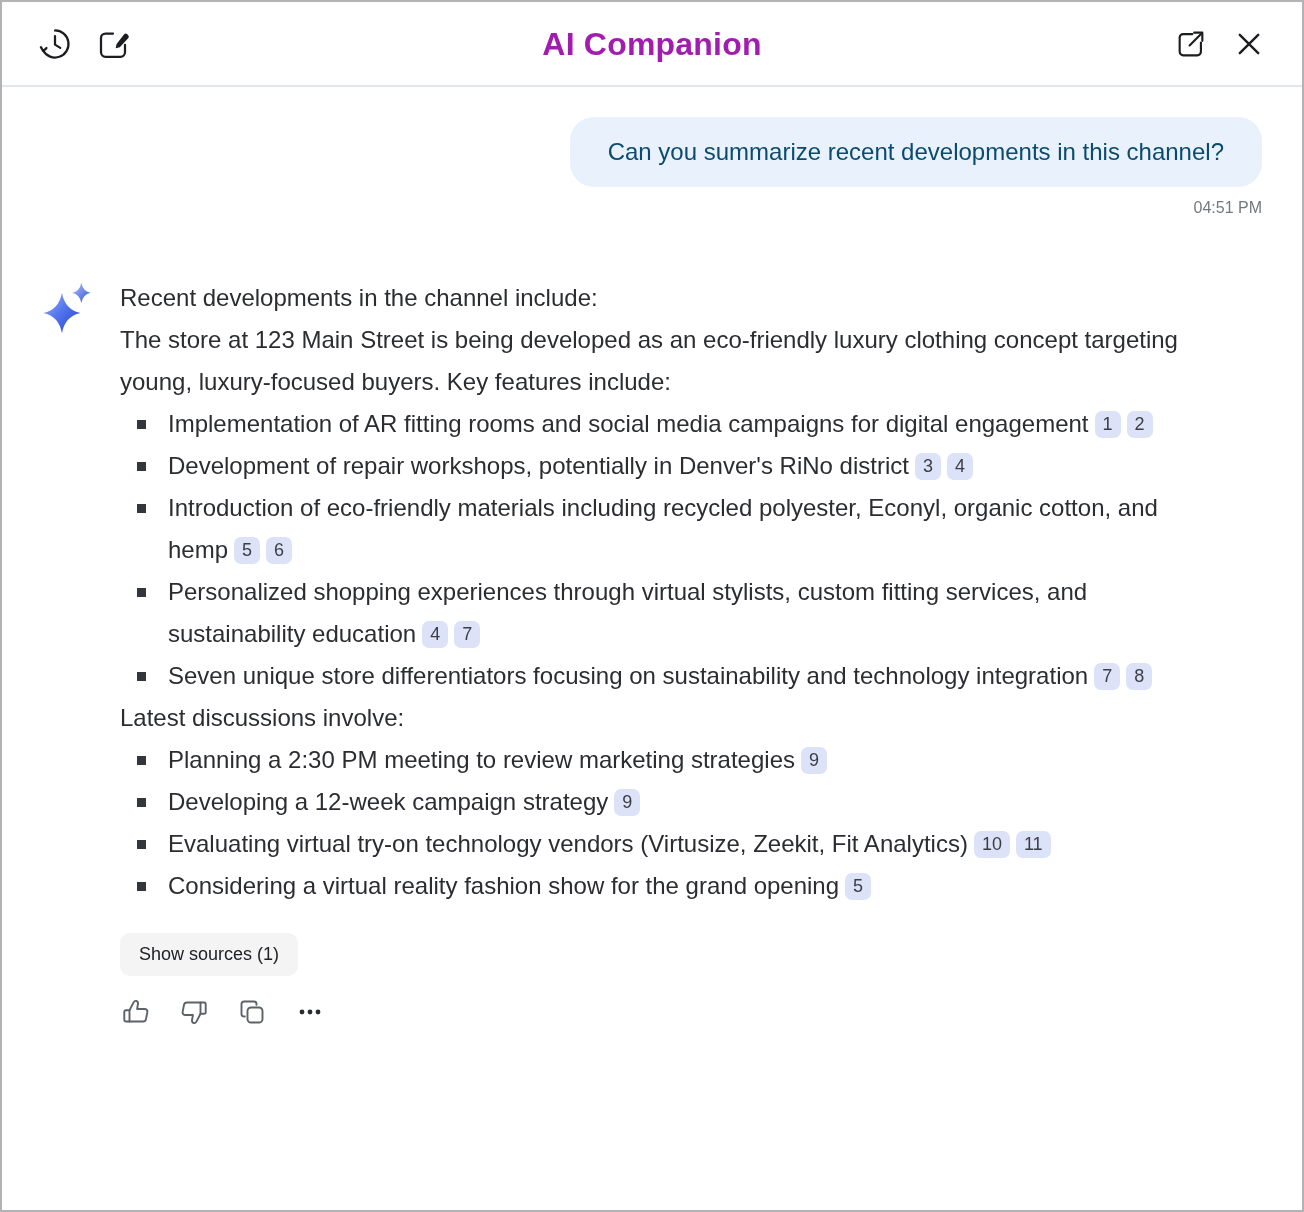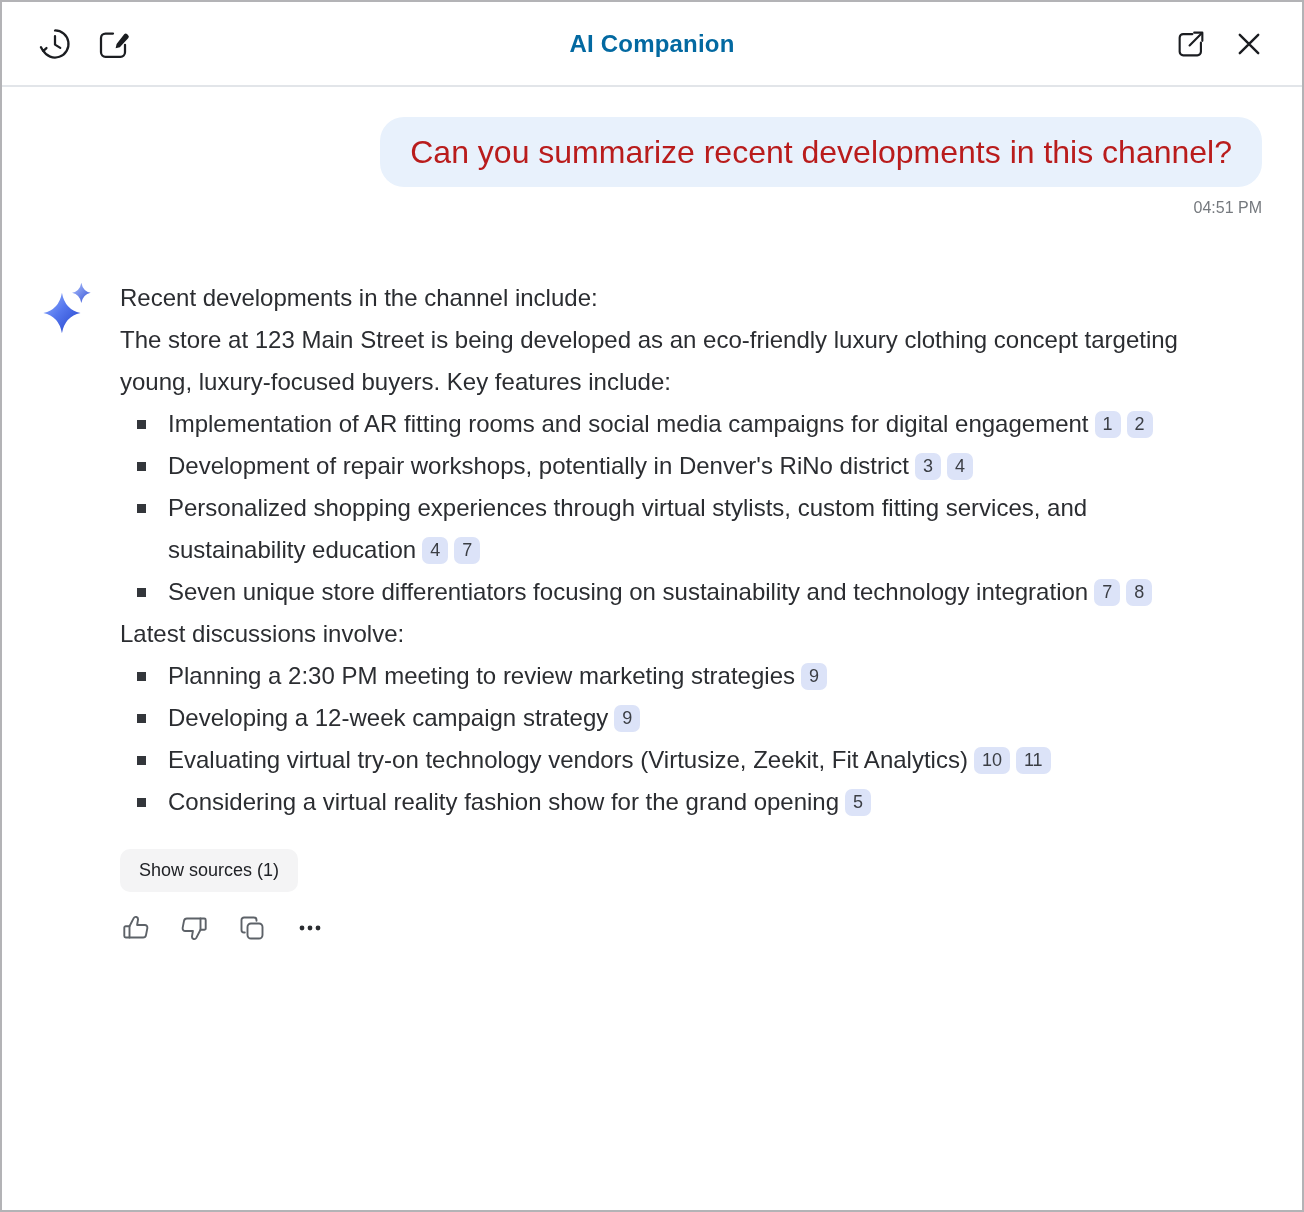--- a/index.html
+++ b/index.html
@@ -17,31 +17,31 @@
     border-bottom:2px solid #e2e5e9; background:#fff;
   }
   .hgroup { display:flex; align-items:center; gap:20px; }
   .icon-btn {
     background:none; border:none; padding:0; margin:0; cursor:pointer;
     width:38px; height:38px; display:flex; align-items:center; justify-content:center;
   }
   .icon-btn svg { display:block; }
   .htitle {
     position:absolute; left:50%; top:50%; transform:translate(-50%,-50%);
-    font-size:24px; font-weight:700; color:#0369a1; letter-spacing:.2px; white-space:nowrap;
+    font-size:32px; font-weight:700; color:#a21caf; letter-spacing:.2px; white-space:nowrap;
   }
 
   
   main { padding:0 40px 0 38px; }
 
   .user-area { margin-top:30px; text-align:right; }
   .bubble {
     display:inline-block; max-width:860px; background:#e8f1fc;
-    border-radius:24px; padding:18px 30px; font-size:32px; line-height:34px;
-    color:#b91c1c; text-align:left;
+    border-radius:24px; padding:18px 38px; font-size:24px; line-height:34px;
+    color:#0c4a6e; text-align:left;
   }
   .timestamp { margin-top:12px; text-align:right; font-size:16px; color:#75797e; }
 
   .ai-row { display:flex; margin-top:60px; align-items:flex-start; }
   .ai-icon { width:54px; height:54px; flex:none; margin:4px 26px 0 0; }
   .ai-body { font-size:24px; line-height:42px; color:#2b2d31; max-width:1080px; }
   .msg { margin:0; }
 
   ul.blist { list-style:none; margin:0; padding:0 0 0 17px; }
   ul.blist li { position:relative; padding-left:31px; }
@@ -134,20 +134,21 @@
         </svg>
       </div>
 
       <div class="ai-body">
         <p class="msg">Recent developments in the channel include:</p>
         <p class="msg">The store at 123 Main Street is being developed as an eco-friendly luxury clothing concept targeting young, luxury-focused buyers. Key features include:</p>
 
         <ul class="blist">
             <li><span>Implementation of AR fitting rooms and social media campaigns for digital engagement</span><span class="cite">1</span><span class="cite">2</span></li>
             <li><span>Development of repair workshops, potentially in Denver's RiNo district</span><span class="cite">3</span><span class="cite">4</span></li>
+            <li><span>Introduction of eco-friendly materials including recycled polyester, Econyl, organic cotton, and hemp</span><span class="cite">5</span><span class="cite">6</span></li>
             <li><span>Personalized shopping experiences through virtual stylists, custom fitting services, and sustainability education</span><span class="cite">4</span><span class="cite">7</span></li>
             <li><span>Seven unique store differentiators focusing on sustainability and technology integration</span><span class="cite">7</span><span class="cite">8</span></li>
           </ul>
 
         <p class="msg">Latest discussions involve:</p>
 
         <ul class="blist">
             <li><span>Planning a 2:30 PM meeting to review marketing strategies</span><span class="cite">9</span></li>
             <li><span>Developing a 12-week campaign strategy</span><span class="cite">9</span></li>
             <li><span>Evaluating virtual try-on technology vendors (Virtusize, Zeekit, Fit Analytics)</span><span class="cite">10</span><span class="cite">11</span></li>

